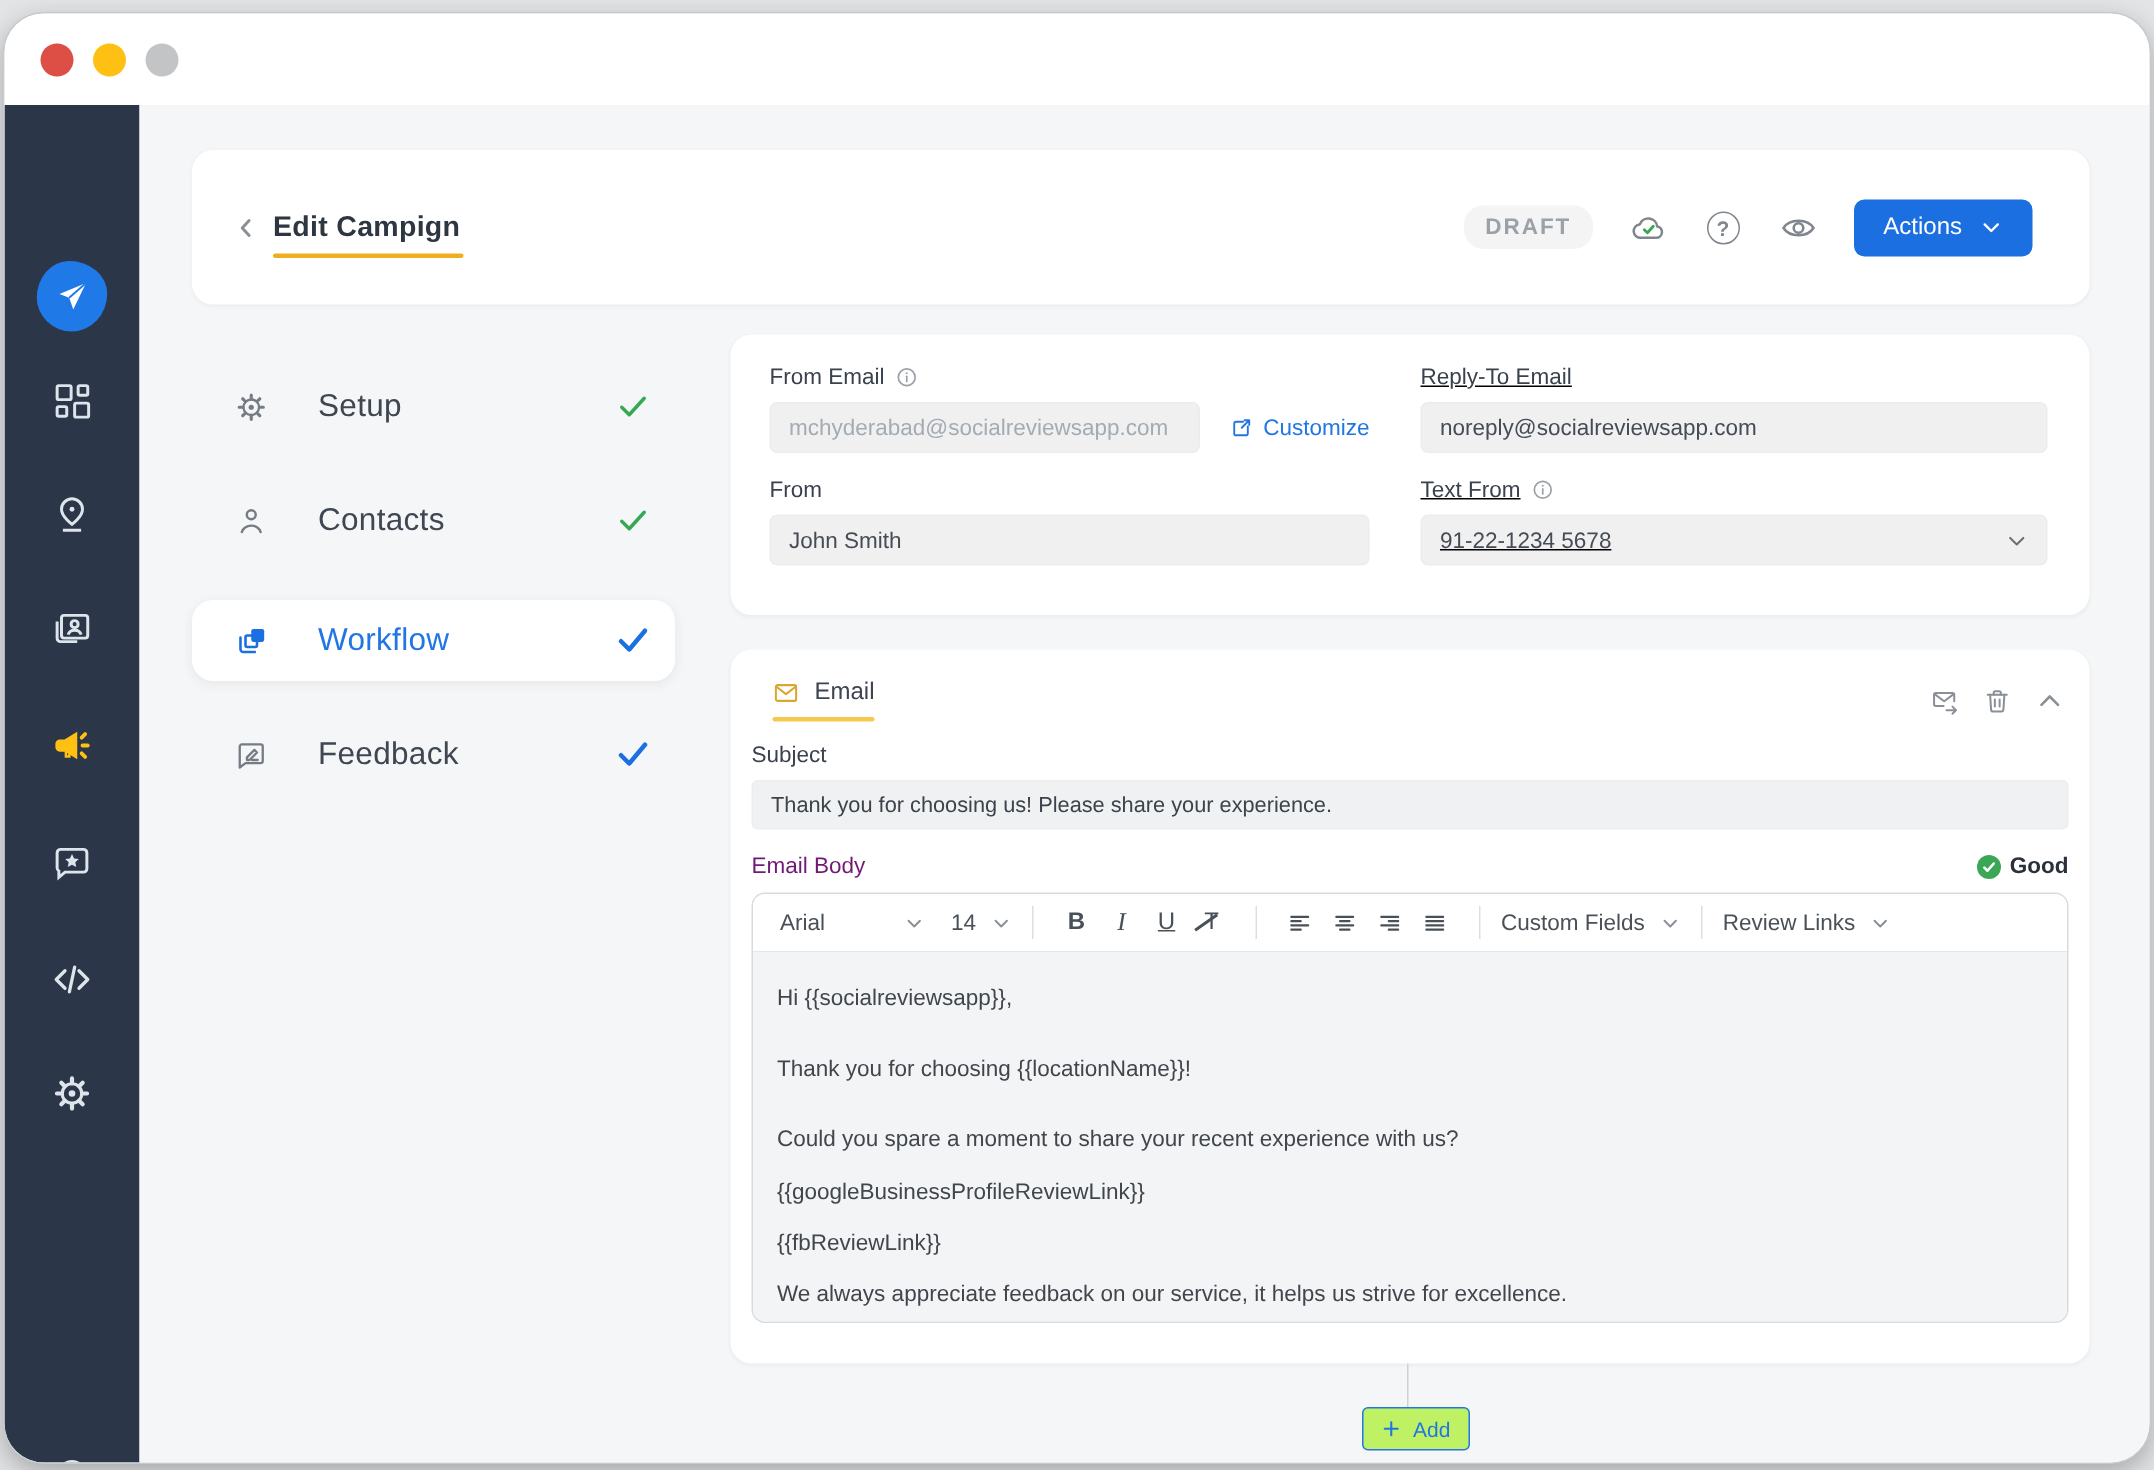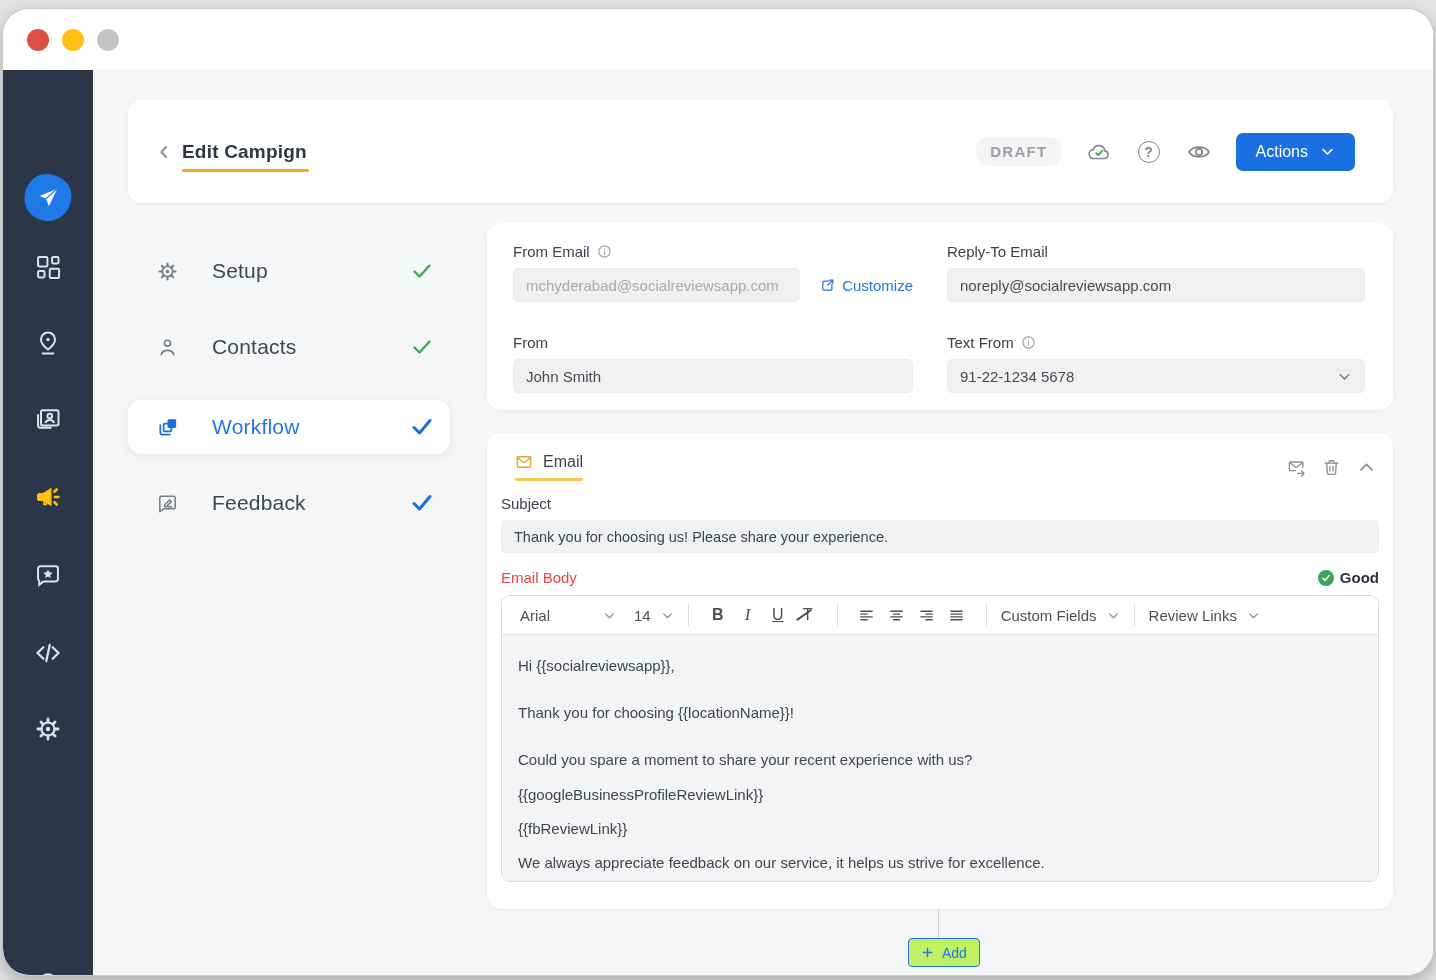--- a/index.html
+++ b/index.html
@@ -60,51 +60,51 @@
   .step.active .step-ic { color:#1b6fe0; }
   .step-label { font-size:21px; color:#3f4752; margin-left:21px; letter-spacing:.2px; }
   .step.active .step-label { color:#2176e4; }
   .step-check { margin-left:auto; width:24px; height:24px; }
   .step-check svg { width:100%; height:100%; }
 
   
   .form-card { left:394px; top:153px; width:906px; height:187px; padding:20px 28px 0 26px; }
   .form-grid { display:flex; }
   .fcol1 { width:400px; flex:none; }
-  .fcol2 { width:418px; flex:none; margin-left:34px; }
+  .fcol2 { width:418px; flex:none; margin-left:34px;text-decoration:underline; }
   .f-label { font-size:15px; color:#3a424d; display:flex; align-items:center; gap:7px; margin-bottom:8px; }
   .info-ic { width:15px; height:15px; color:#9aa1a8; }
   .info-ic svg { width:15px; height:15px; }
   .tb-input { background:#f0f0f1; border:1px solid #ececee; border-radius:5px; height:34px; width:100%;
     font-family:inherit; font-size:15px; color:#454c55; padding:0 12px; outline:none; }
   .tb-input.muted { color:#a3abb3; }
   .fe-row { display:flex; align-items:center; gap:20px; }
   .fe-row .tb-input { width:298px; }
   .customize { display:flex; align-items:center; gap:7px; color:#2276e4; font-size:15px; cursor:pointer; white-space:nowrap; }
   .customize svg { width:15px; height:15px; }
-  .frow2 { margin-top:32px; }
+  .frow2 { margin-top:16px; }
   .select-box { background:#f0f0f1; border:1px solid #ececee; border-radius:5px; height:34px;
     display:flex; align-items:center; padding:0 12px; font-size:15px; color:#454c55; cursor:pointer; }
   .select-box .chev { margin-left:auto; width:15px; height:15px; color:#6a7078; }
 
   
   .email-card { left:394px; top:363px; width:906px; height:476px; padding:20px 14px 0 14px; }
   .email-head { display:flex; align-items:center; padding:0 3px 0 14px;gap:17px; }
   .email-tab { position:relative; display:flex; align-items:center; gap:10px; padding-bottom:10px; }
   .email-tab svg { width:18px; height:18px; color:#d9a62e; }
   .email-tab-label { font-size:16px; color:#3d454f; }
   .email-tab-underline { position:absolute; left:0; right:0; bottom:0; height:3px; background:#f6c94e; border-radius:2px; }
   .email-head-icons { margin-left:auto; display:flex; align-items:center; gap:15px; color:#8a9097; }
   .email-head-icons .eh-ic { width:20px; height:20px; cursor:pointer; display:flex; align-items:center; justify-content:center; }
   .email-head-icons svg { width:19px; height:19px; }
   .subj-label { font-size:15px; color:#3a424d; margin:14px 0 8px; }
   .subj-input { width:100%; background:#f0f1f2; border:1px solid #ededef; border-radius:4px; height:33px;
     font-family:inherit; font-size:14.5px; color:#3c434b; padding:0 12px; outline:none; }
   .body-row { display:flex; align-items:center; margin:16px 0 9px; }
-  .body-label { font-size:15px; color:#ef4444; }
+  .body-label { font-size:15px; color:#701a75; }
   .good-badge { margin-left:auto; display:flex; align-items:center; gap:6px; font-size:15px; font-weight:700; color:#2b313a; }
   .good-dot { width:16px; height:16px; border-radius:50%; background:#3aa757; display:flex; align-items:center; justify-content:center; }
   .good-dot svg { width:10px; height:10px; color:#fff; }
 
   .editor { border:1px solid #d8dbde; border-radius:9px; overflow:hidden; }
   .toolbar { height:39px; background:#fff; border-bottom:1px solid #e4e6e8; display:flex; align-items:center; padding:0 6px 0 18px; }
   .tsel { display:flex; align-items:center; gap:10px; font-size:15px; color:#4a5058; cursor:pointer; }
   .tsel .chev { width:13px; height:13px; color:#8a9097; }
   .tsep { width:1px; height:22px; background:#dcdfe2; margin:0 14px; }
   .tbtn { width:30px; height:28px; display:flex; align-items:center; justify-content:center; color:#4a5058;

